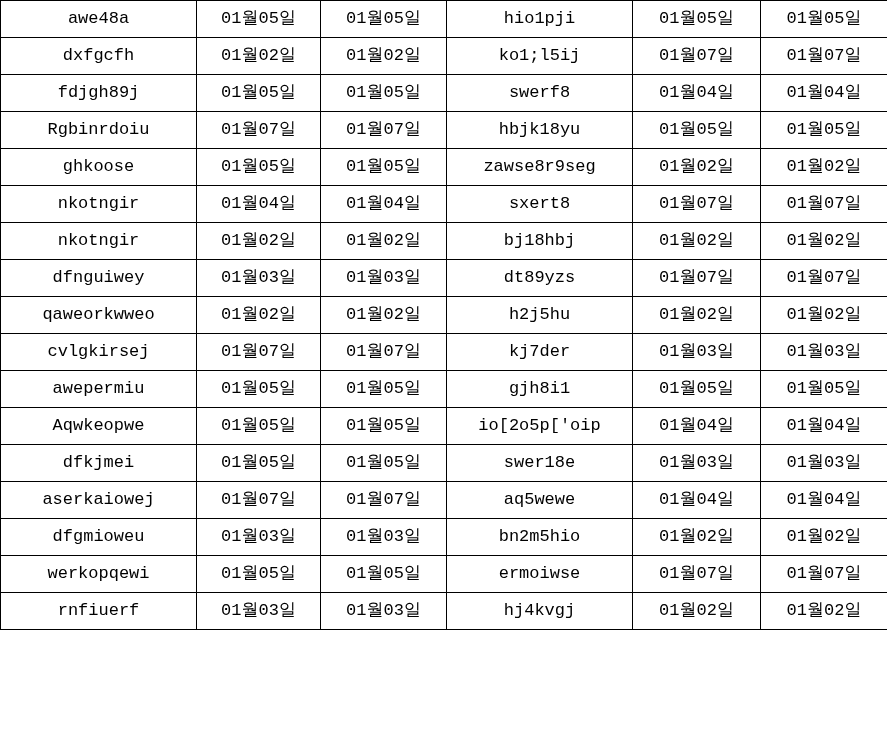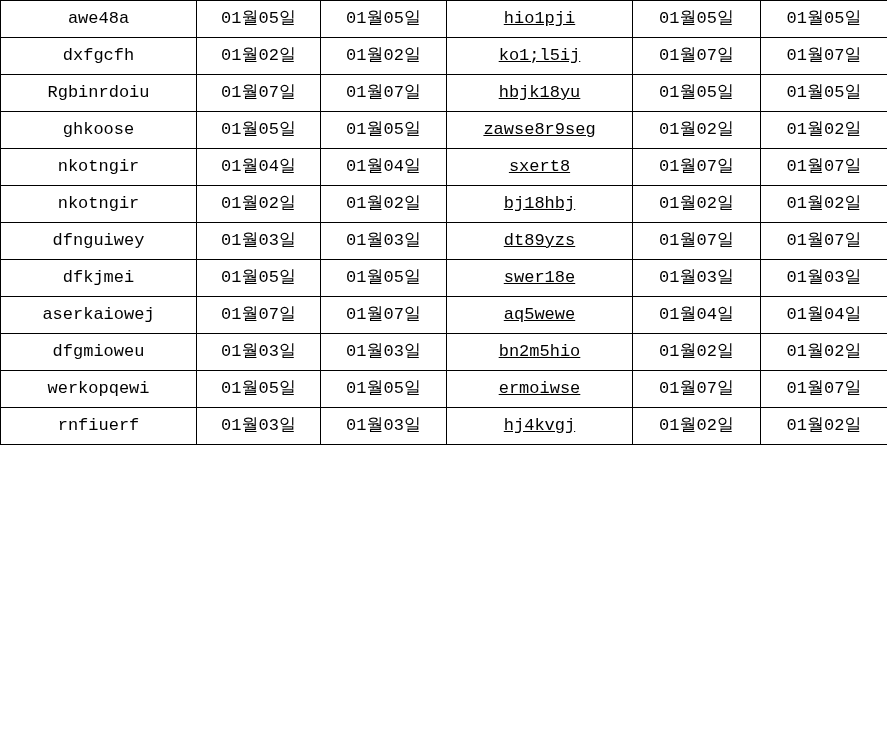--- a/index.html
+++ b/index.html
@@ -45,21 +45,20 @@
     font-size: 17px;
     margin-left: 23px;
   }
   td.date-cell {
     font-family: "Liberation Serif", serif;
     font-size: 17px;
   }
   td.code-cell {
     font-family: "Liberation Mono", monospace;
     font-size: 17px;
-    text-decoration: underline;
   }
 </style>
 </head>
 <body>
 
 <table class="data-table">
   <colgroup>
     <col class="c0">
       <col class="c1">
       <col class="c2">
@@ -78,20 +77,28 @@
       </tr>
       <tr>
         <td class="name-cell">dxfgcfh</td>
         <td class="date-cell">01월02일</td>
         <td class="date-cell">01월02일</td>
         <td class="code-cell">ko1;l5ij</td>
         <td class="date-cell">01월07일</td>
         <td class="date-cell">01월07일</td>
       </tr>
       <tr>
+        <td class="name-cell">fdjgh89j</td>
+        <td class="date-cell">01월05일</td>
+        <td class="date-cell">01월05일</td>
+        <td class="code-cell">swerf8</td>
+        <td class="date-cell">01월04일</td>
+        <td class="date-cell">01월04일</td>
+      </tr>
+      <tr>
         <td class="name-cell">Rgbinrdoiu</td>
         <td class="date-cell">01월07일</td>
         <td class="date-cell">01월07일</td>
         <td class="code-cell">hbjk18yu</td>
         <td class="date-cell">01월05일</td>
         <td class="date-cell">01월05일</td>
       </tr>
       <tr>
         <td class="name-cell">ghkoose</td>
         <td class="date-cell">01월05일</td>
@@ -116,20 +123,52 @@
         <td class="date-cell">01월02일</td>
         <td class="date-cell">01월02일</td>
       </tr>
       <tr>
         <td class="name-cell">dfnguiwey</td>
         <td class="date-cell">01월03일</td>
         <td class="date-cell">01월03일</td>
         <td class="code-cell">dt89yzs</td>
         <td class="date-cell">01월07일</td>
         <td class="date-cell">01월07일</td>
+      </tr>
+      <tr>
+        <td class="name-cell">qaweorkwweo</td>
+        <td class="date-cell">01월02일</td>
+        <td class="date-cell">01월02일</td>
+        <td class="code-cell">h2j5hu</td>
+        <td class="date-cell">01월02일</td>
+        <td class="date-cell">01월02일</td>
+      </tr>
+      <tr>
+        <td class="name-cell">cvlgkirsej</td>
+        <td class="date-cell">01월07일</td>
+        <td class="date-cell">01월07일</td>
+        <td class="code-cell">kj7der</td>
+        <td class="date-cell">01월03일</td>
+        <td class="date-cell">01월03일</td>
+      </tr>
+      <tr>
+        <td class="name-cell">awepermiu</td>
+        <td class="date-cell">01월05일</td>
+        <td class="date-cell">01월05일</td>
+        <td class="code-cell">gjh8i1</td>
+        <td class="date-cell">01월05일</td>
+        <td class="date-cell">01월05일</td>
+      </tr>
+      <tr>
+        <td class="name-cell">Aqwkeopwe</td>
+        <td class="date-cell">01월05일</td>
+        <td class="date-cell">01월05일</td>
+        <td class="code-cell">io[2o5p['oip</td>
+        <td class="date-cell">01월04일</td>
+        <td class="date-cell">01월04일</td>
       </tr>
       <tr>
         <td class="name-cell">dfkjmei</td>
         <td class="date-cell">01월05일</td>
         <td class="date-cell">01월05일</td>
         <td class="code-cell">swer18e</td>
         <td class="date-cell">01월03일</td>
         <td class="date-cell">01월03일</td>
       </tr>
       <tr>

